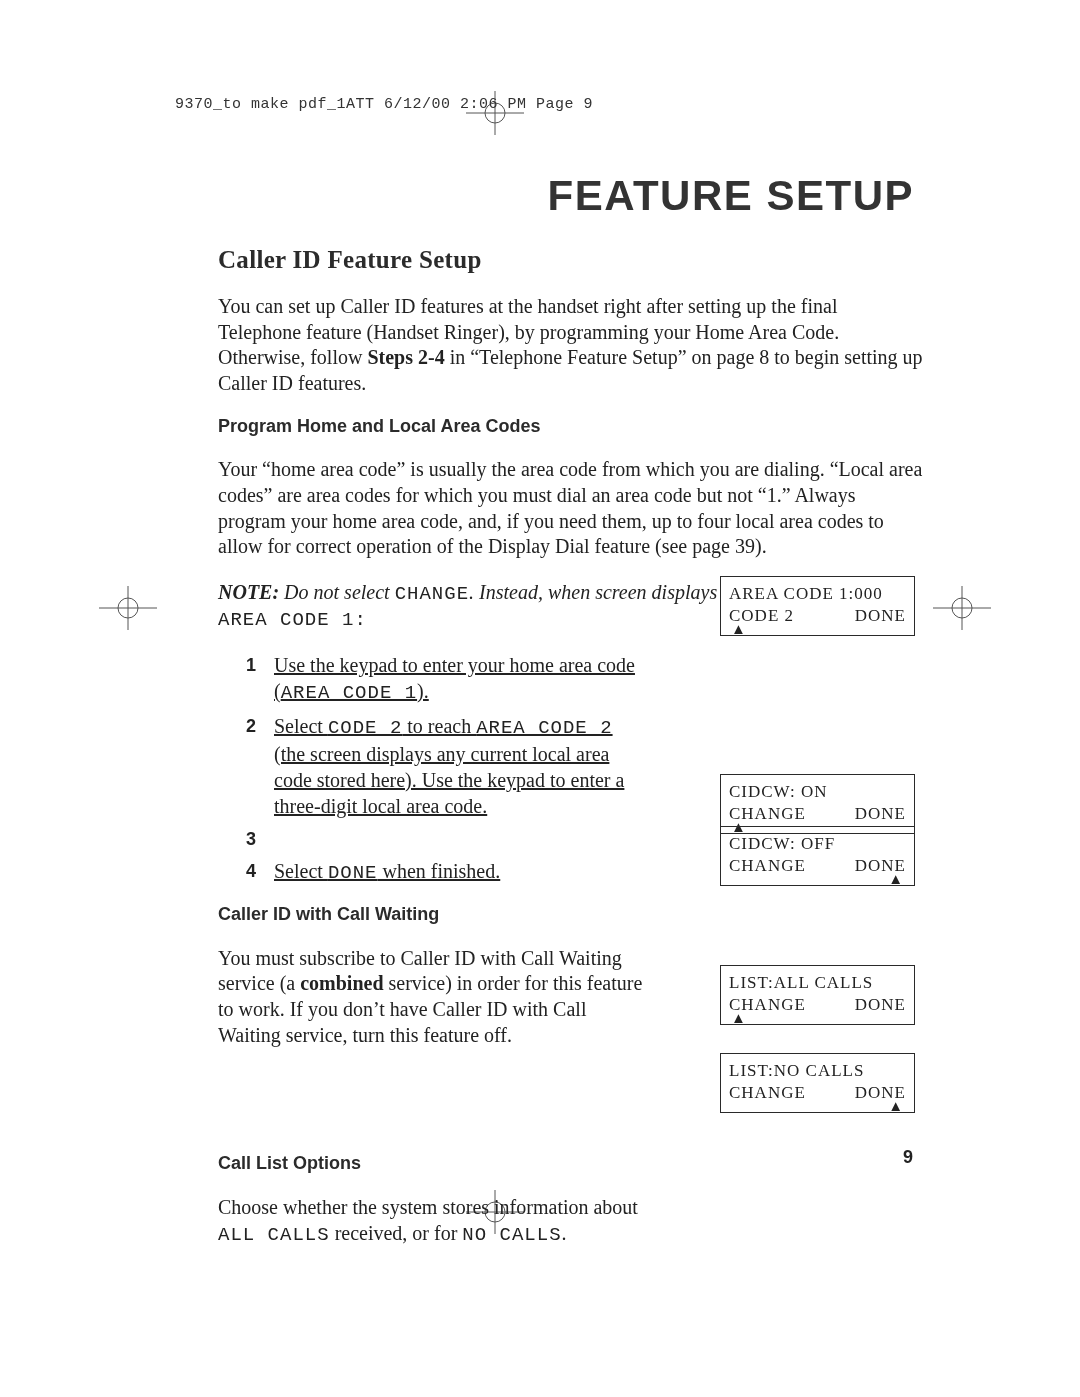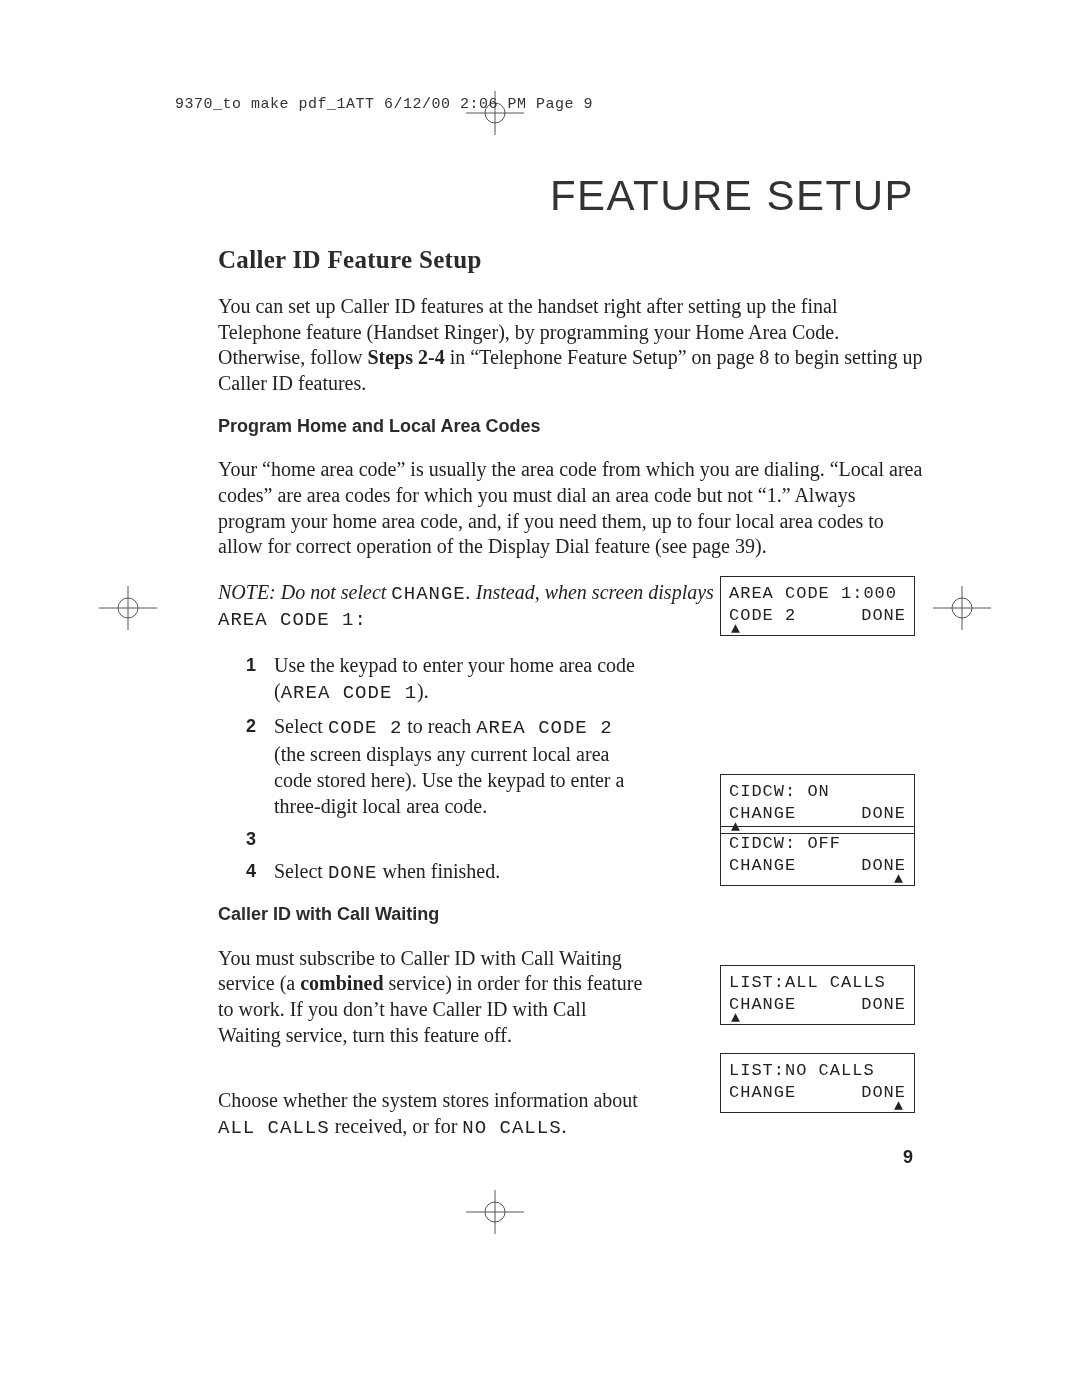--- a/index.html
+++ b/index.html
@@ -34,21 +34,21 @@
     letter-spacing: 0.5px;
     color: #333;
   }
 
   
   .title {
     position: absolute;
     right: 166px;
     top: 172px;
     font-family: Arial, Helvetica, sans-serif;
-    font-weight: 400;
+    font-weight: 700;
     font-size: 42px;
     letter-spacing: 1.5px;
     color: #333;
   }
 
   
   .content {
     position: absolute;
     left: 218px;
     top: 246px;
@@ -73,21 +73,21 @@
   .para {
     font-size: 20px;
     line-height: 1.28;
     color: #222;
   }
   .note {
     font-size: 20px;
     line-height: 1.28;
   }
   .note .lead {
-    font-weight: 400;
+    font-weight: 700;
     font-style: italic;
     text-align: center;
   }
   .note em {
     font-style: italic;
   }
   .mono {
     font-family: "Andale Mono", "Lucida Console", "Courier New", monospace;
     font-size: 19px;
     letter-spacing: 1px;
@@ -110,41 +110,42 @@
     text-align: right;
     padding-right: 18px;
     font-weight: 700;
     box-sizing: border-box;
     font-family: Arial, Helvetica, sans-serif;
     font-size: 18px;
     padding-top: 2px;
   }
   .step .body {
     flex: 1 1 auto;
+    text-decoration: underline;
   }
 
   .steps-col {
     width: 430px;
   }
 
   .two-col {
     display: flex;
     align-items: flex-start;
     gap: 22px;
   }
   .left-text { width: 430px; }
 
   
   .lcd {
     width: 195px;
     height: 60px;
     border: 1.5px solid #2a2a2a;
     box-sizing: border-box;
     position: relative;
-    font-family: Liberation Mono, monospace;
+    font-family: Liberation Serif, serif;
     font-size: 17px;
     letter-spacing: 1px;
     color: #222;
     padding: 6px 8px 4px 8px;
     line-height: 1.28;
     margin-bottom: 23px;
   }
   .lcd .row { white-space: pre; }
   .lcd .ptr {
     position: absolute;
@@ -246,20 +247,21 @@
       </div>
     </div>
 
     <h3 class="sub">Caller ID with Call Waiting</h3>
     <div class="two-col">
       <p class="para left-text">
         <span>You must subscribe to Caller ID with Call Waiting service (a </span><span class="inline-strong">combined</span><span> service) in order for this feature to work.  If you don’t have Caller ID with Call Waiting service, turn this feature off.</span>
       </p>
     </div>
 
+    <h3 class="sub" style="margin-top:85px;">Call List Options</h3>
     <div class="two-col">
       <p class="para left-text">
         <span>Choose whether the system stores information about </span><span class="mono">ALL CALLS</span><span> received, or for </span><span class="mono">NO CALLS</span><span>.</span>
       </p>
     </div>
 
   </div>
 
   <div class="lcd-stack" style="left:720px; top:576px;">
     <div class="lcd">

